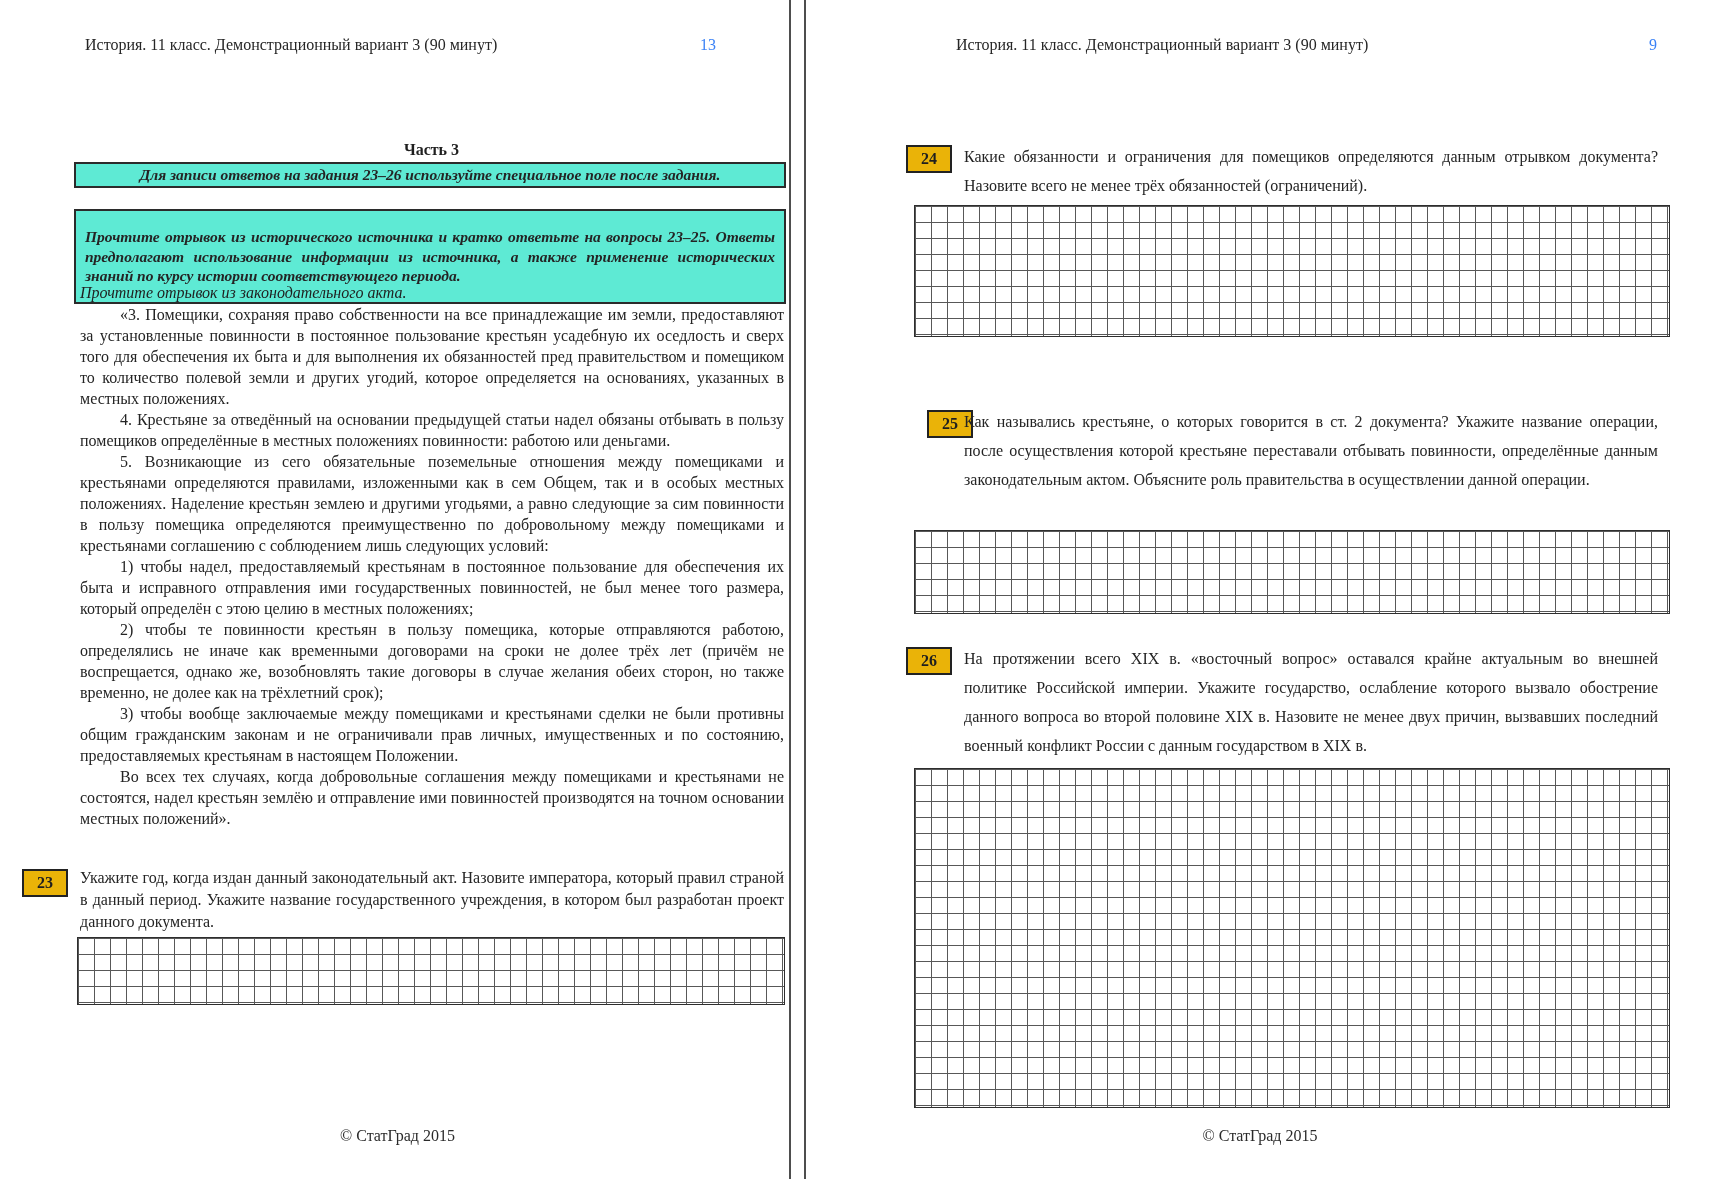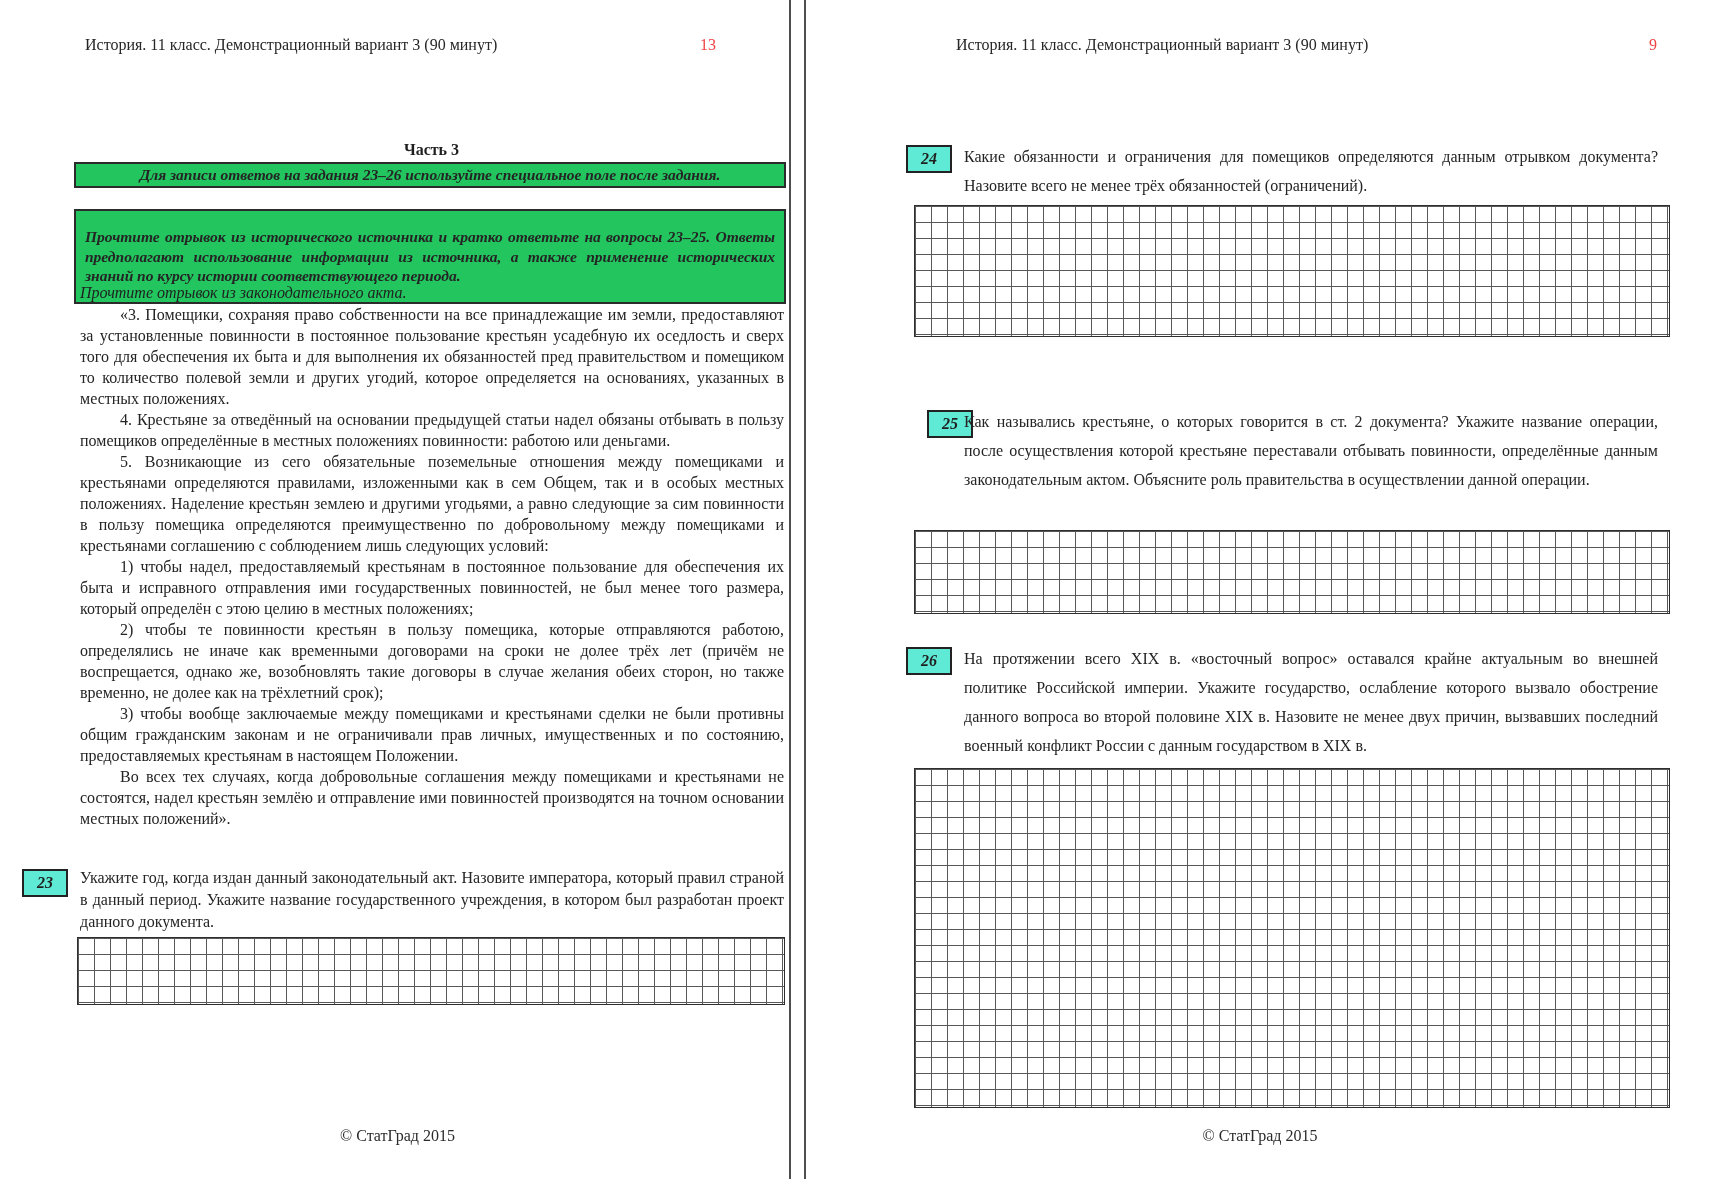--- a/index.html
+++ b/index.html
@@ -11,41 +11,41 @@
   .sheet{position:relative;width:1714px;height:1179px;background:#fff;overflow:hidden;}
   .page{position:absolute;top:0;height:1129px;background:#fff;}
   .page-left{left:0;width:795px;}
   .page-right{left:806px;width:908px;}
   .divider{position:absolute;left:789px;top:0;width:13px;height:1179px;
     border-left:2px solid #4e4e4e;border-right:2px solid #4e4e4e;background:#fff;}
 
   .hdr-title{position:absolute;top:36px;font-size:16px;white-space:nowrap;color:#262626;}
   .page-left .hdr-title{left:85px;}
   .page-right .hdr-title{left:150px;}
-  .hdr-num{position:absolute;top:36px;font-size:16px;color:#ef4444;}
+  .hdr-num{position:absolute;top:36px;font-size:16px;color:#3b82f6;}
   .page-left .hdr-num{left:700px;}
   .page-right .hdr-num{left:843px;}
 
   .part-heading{position:absolute;left:78px;top:141px;width:707px;text-align:center;
     font-weight:bold;font-size:16px;}
 
   .instr-box{position:absolute;left:74px;width:712px;box-sizing:border-box;
     border:2px solid #2b2b2b;font-weight:bold;font-style:italic;font-size:15.5px;
-    background:#22c55e;color:#242424;}
+    background:#5eead4;color:#242424;}
   .box-answers{top:162px;text-align:center;padding:2px 6px;}
   .box-source{top:209px;text-align:justify;line-height:19.5px;padding:16px 9px;}
 
   .source-intro{position:absolute;left:80px;top:284px;font-style:italic;font-size:16px;}
 
   .passage{position:absolute;left:80px;top:304px;width:704px;font-size:16px;
     line-height:21px;text-align:justify;color:#242424;}
   .passage p{margin:0;text-indent:40px;}
 
   .qnum{position:absolute;width:42px;height:24px;border:2px solid #222;
-    font-weight:bold;font-size:16px;text-align:center;line-height:24px;background:#5eead4;font-style:italic;}
+    font-weight:bold;font-size:16px;text-align:center;line-height:24px;background:#eab308;}
   .qtext{position:absolute;font-size:16px;text-align:justify;color:#242424;}
 
   .q23-num{left:22px;top:869px;}
   .q23-text{left:80px;top:867px;width:704px;line-height:22px;}
 
   .q24-num{left:100px;top:145px;}
   .q24-text{left:158px;top:142px;width:694px;line-height:29px;}
   .q25-num{left:100px;top:410px;margin-left:21px;}
   .q25-text{left:158px;top:407px;width:694px;line-height:29px;}
   .q26-num{left:100px;top:647px;}

